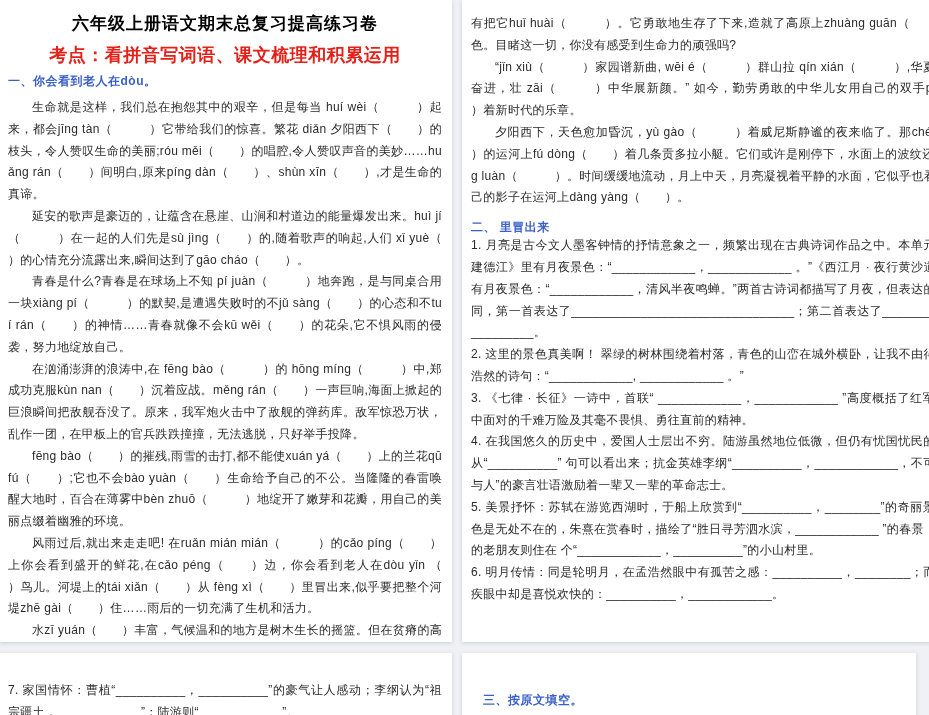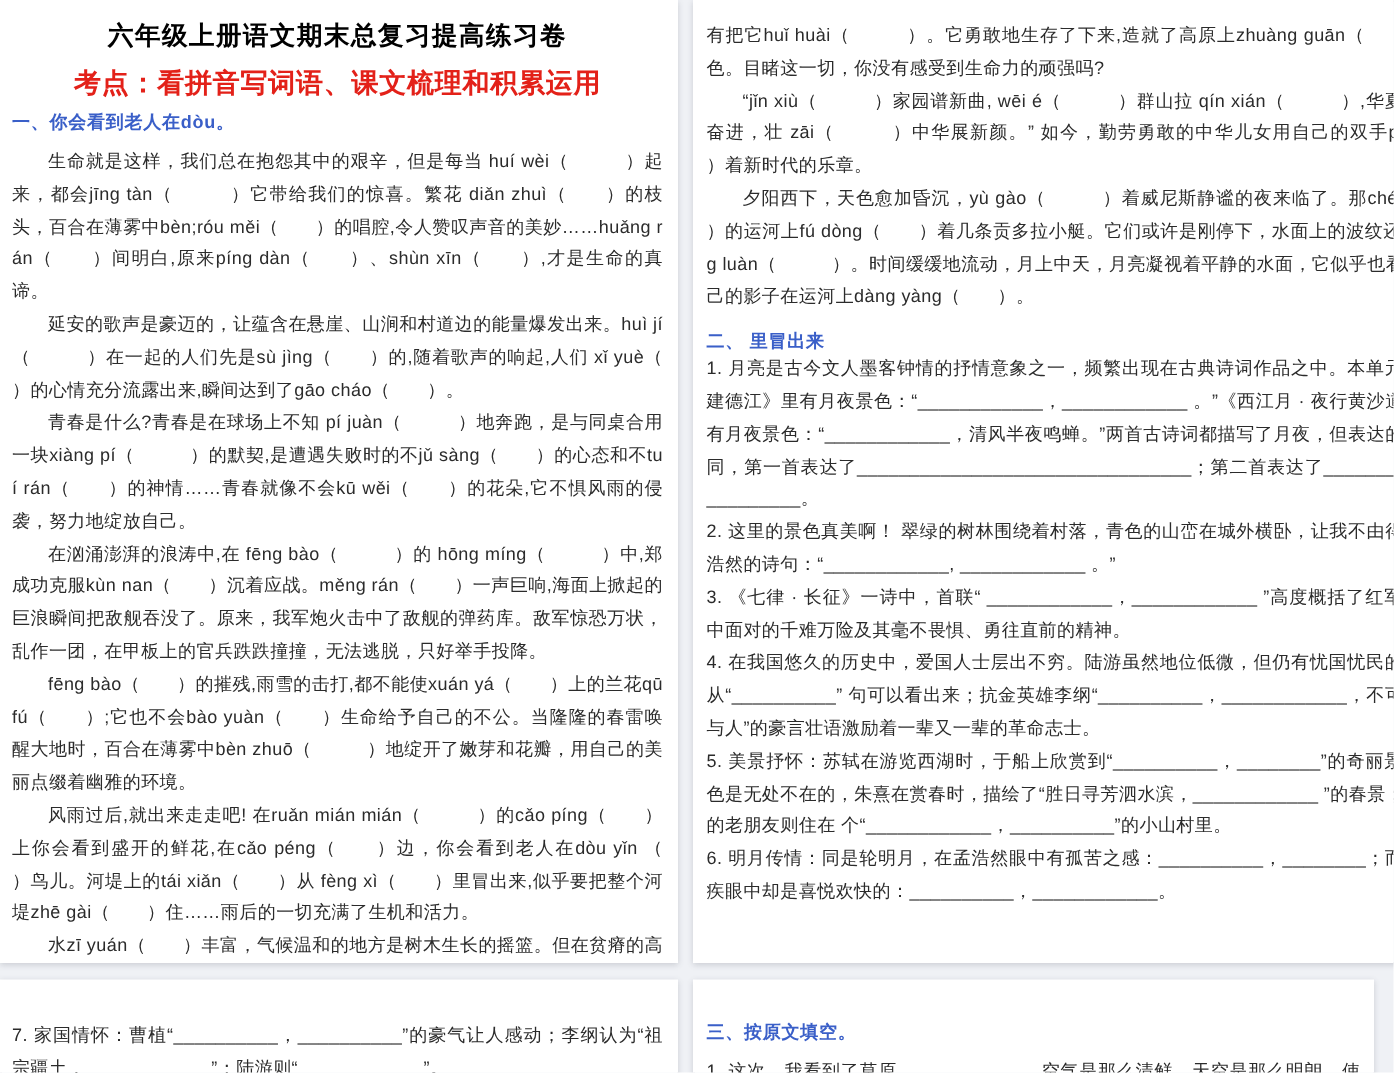--- a/index.html
+++ b/index.html
@@ -44,34 +44,34 @@
     margin:0;
     font-size:12px;line-height:21.8px;
     color:#2b2b2b;
     text-align:justify;
     word-break:break-all;
     letter-spacing:0.3px;
   }
   .body-text p.indent{text-indent:2em;}
   .page-tl .body-text{margin-top:8px;}
   .page-br .body-text{margin-top:8px;}
-  .page-br .sec-header{margin:0;}
+  .page-br .sec-header{margin:12px;}
   .page-bl .body-text{margin-top:0;}
 </style>
 </head>
 <body>
 
 <div class="canvas">
 
   <div class="page page-tl">
     <h1 class="doc-title">六年级上册语文期末总复习提高练习卷</h1>
     <h2 class="doc-subtitle">考点：看拼音写词语、课文梳理和积累运用</h2>
     <div class="sec-header">一、你会看到老人在dòu。</div>
     <div class="body-text">
-      <p class="indent">生命就是这样，我们总在抱怨其中的艰辛，但是每当 huí wèi（　　　）起来，都会jīng tàn（　　　）它带给我们的惊喜。繁花 diǎn zhuì（　　）的枝头，百合在薄雾中bèn;róu měi（　　）的唱腔,令人赞叹声音的美妙……huǎng rán（　　）间明白,原来píng dàn（　　）、shùn xīn（　　）,才是生命的真谛。</p>
+      <p class="indent">生命就是这样，我们总在抱怨其中的艰辛，但是每当 huí wèi（　　　）起来，都会jīng tàn（　　　）它带给我们的惊喜。繁花 diǎn 夕阳西下（　　）的枝头，令人赞叹生命的美丽;róu měi（　　）的唱腔,令人赞叹声音的美妙……huǎng rán（　　）间明白,原来píng dàn（　　）、shùn xīn（　　）,才是生命的真谛。</p>
       <p class="indent">延安的歌声是豪迈的，让蕴含在悬崖、山涧和村道边的能量爆发出来。huì jí（　　　）在一起的人们先是sù jìng（　　）的,随着歌声的响起,人们 xǐ yuè（　　）的心情充分流露出来,瞬间达到了gāo cháo（　　）。</p>
       <p class="indent">青春是什么?青春是在球场上不知 pí juàn（　　　）地奔跑，是与同桌合用一块xiàng pí（　　　）的默契,是遭遇失败时的不jǔ sàng（　　）的心态和不tuí rán（　　）的神情……青春就像不会kū wěi（　　）的花朵,它不惧风雨的侵袭，努力地绽放自己。</p>
       <p class="indent">在汹涌澎湃的浪涛中,在 fēng bào（　　　）的 hōng míng（　　　）中,郑成功克服kùn nan（　　）沉着应战。měng rán（　　）一声巨响,海面上掀起的巨浪瞬间把敌舰吞没了。原来，我军炮火击中了敌舰的弹药库。敌军惊恐万状，乱作一团，在甲板上的官兵跌跌撞撞，无法逃脱，只好举手投降。</p>
       <p class="indent">fēng bào（　　）的摧残,雨雪的击打,都不能使xuán yá（　　）上的兰花qū fú（　　）;它也不会bào yuàn（　　）生命给予自己的不公。当隆隆的春雷唤醒大地时，百合在薄雾中bèn zhuō（　　　）地绽开了嫩芽和花瓣，用自己的美丽点缀着幽雅的环境。</p>
       <p class="indent">风雨过后,就出来走走吧! 在ruǎn mián mián（　　　）的cǎo píng（　　）上你会看到盛开的鲜花,在cǎo péng（　　）边，你会看到老人在dòu yǐn （　　）鸟儿。河堤上的tái xiǎn（　　）从 fèng xì（　　）里冒出来,似乎要把整个河堤zhē gài（　　）住……雨后的一切充满了生机和活力。</p>
       <p class="indent">水zī yuán（　　）丰富，气候温和的地方是树木生长的摇篮。但在贫瘠的高原上看到这株粗壮的柳树，我们可以这样shè xiǎng（　　　）：柳絮被风吹在空中，随意飞散，落到这儿。在yǒu xiàn（　　　）的雨水的滋润下，柳树种子萌发了，狂风和干旱没</p>
     </div>
   </div>
 
   <div class="page page-tr">

